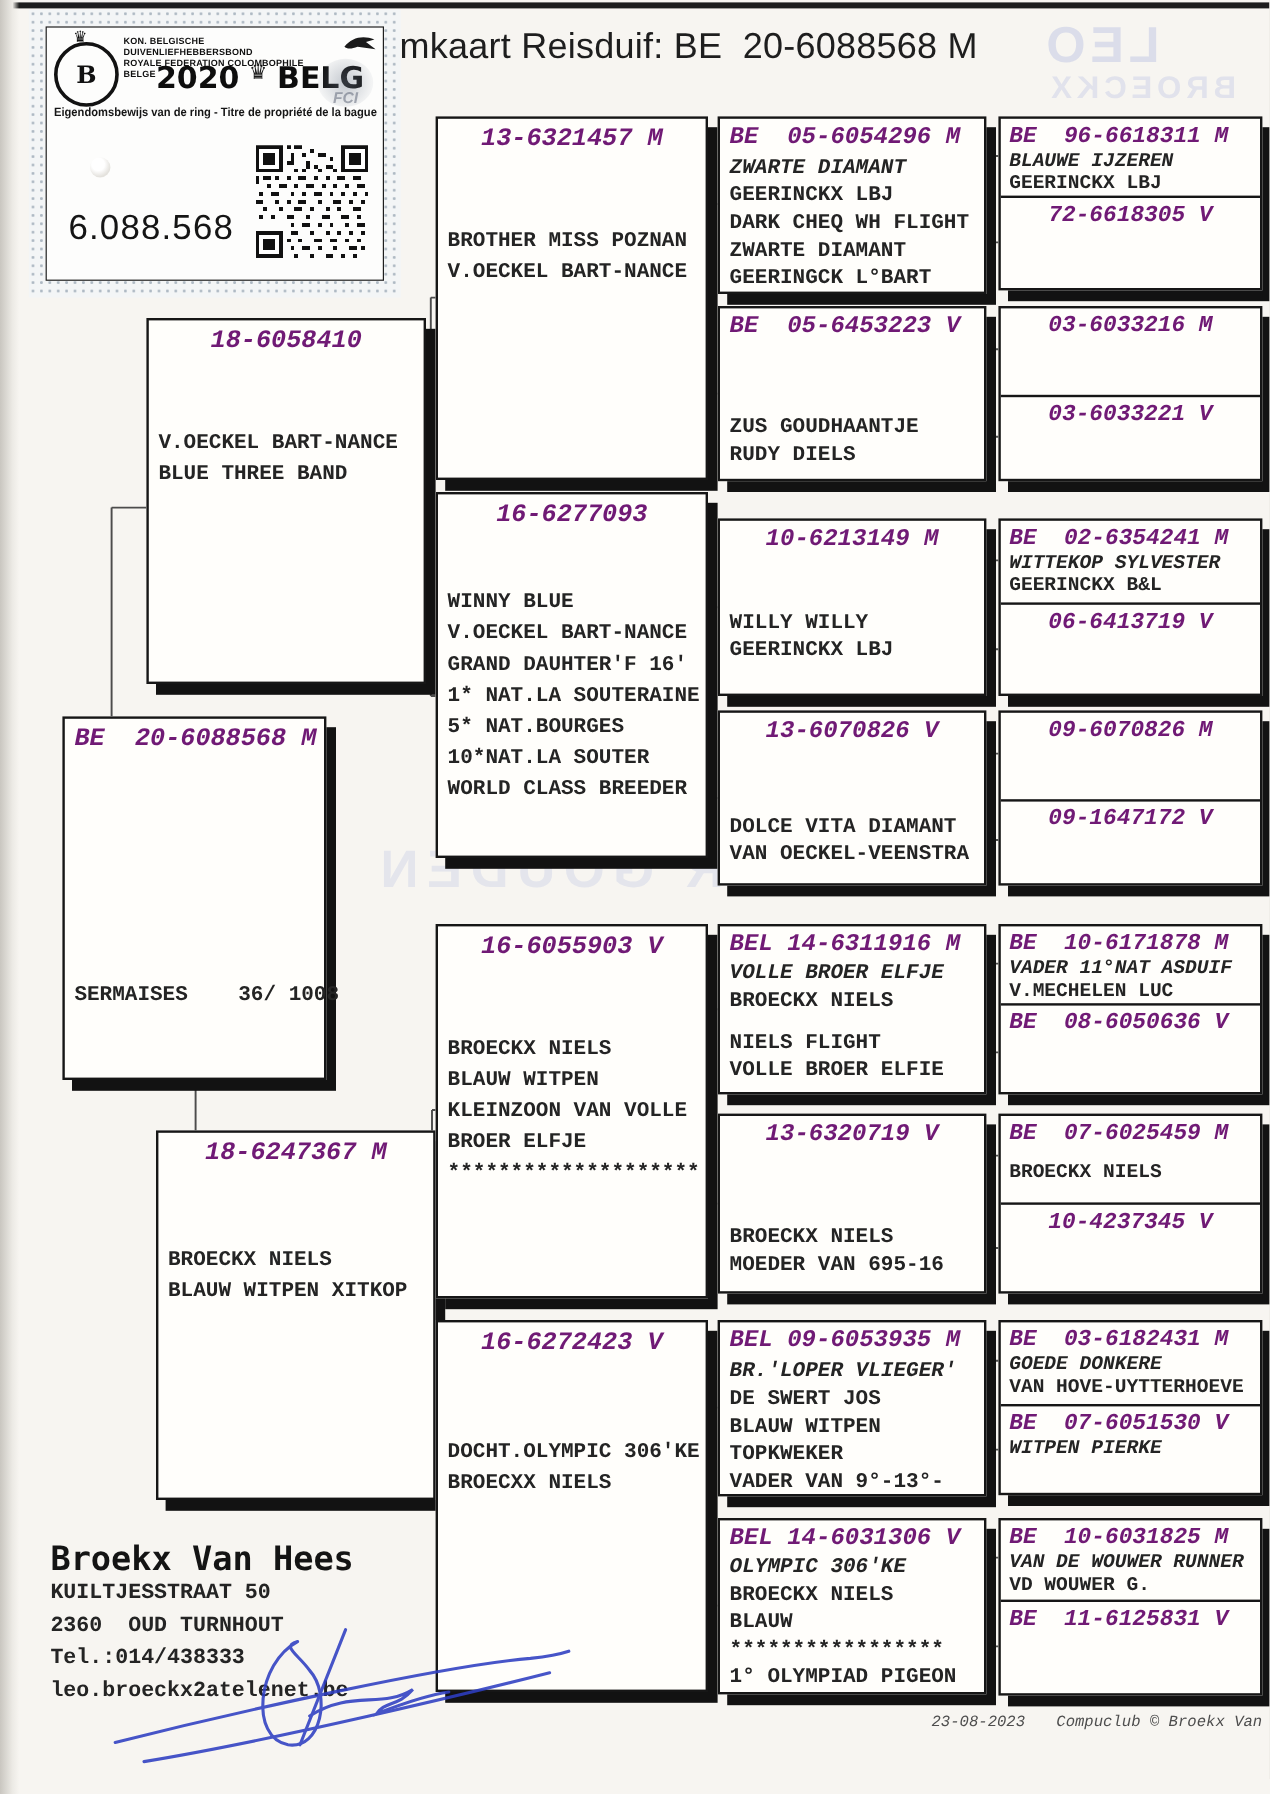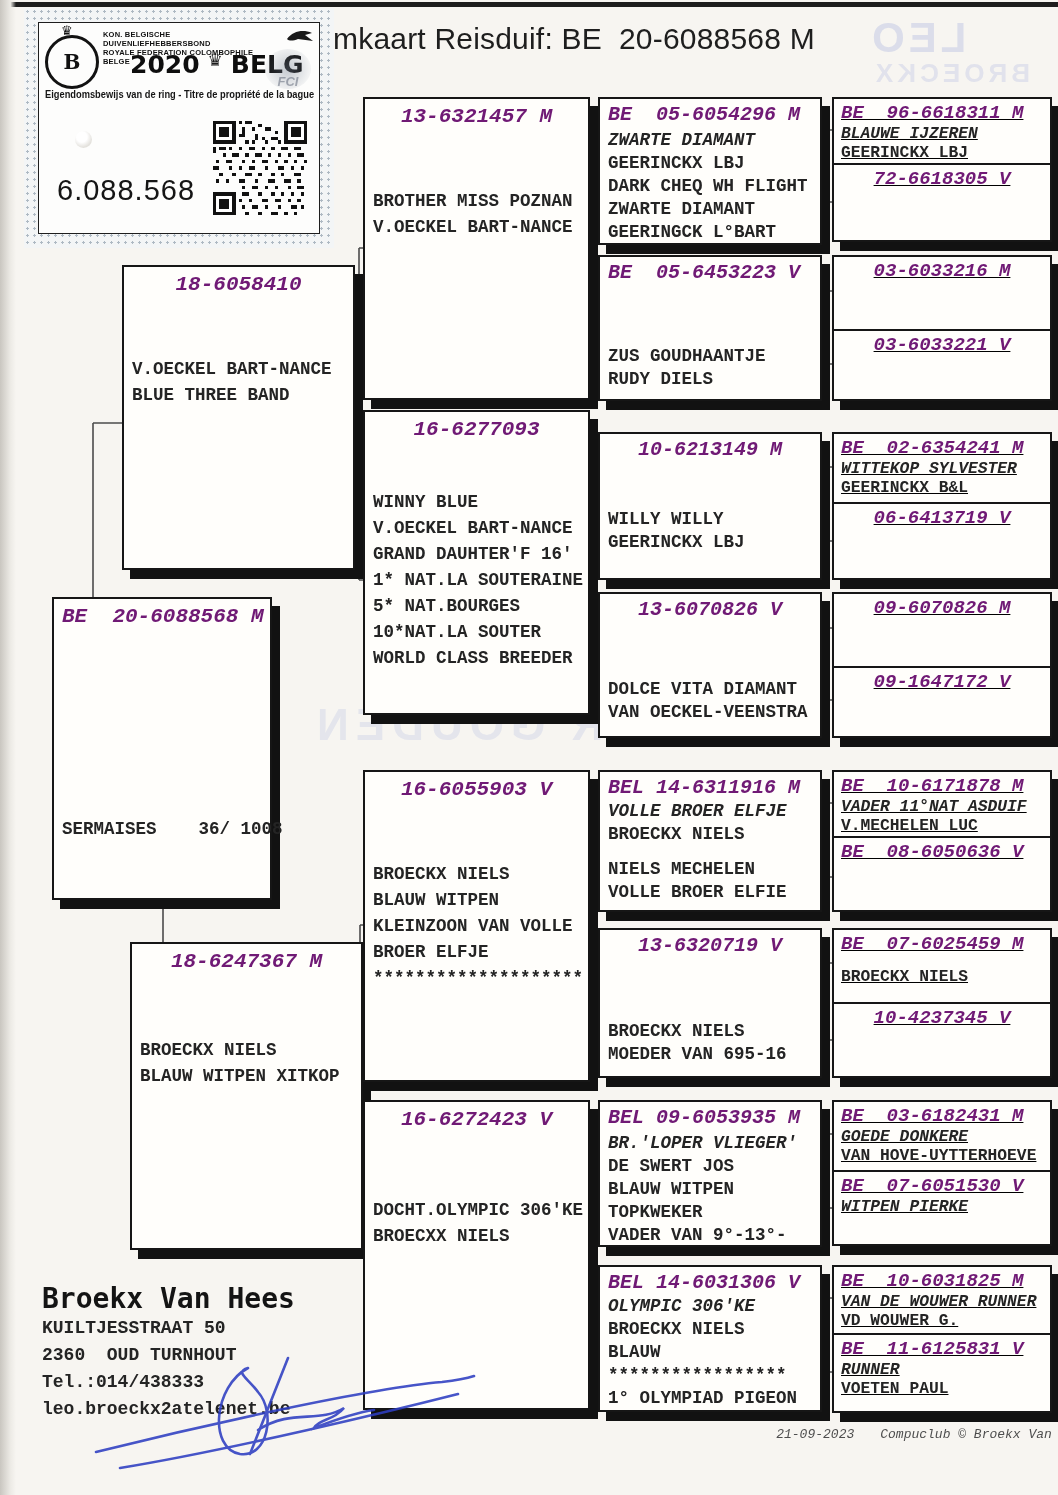--- a/index.html
+++ b/index.html
@@ -21,21 +21,21 @@
   .ln{font-family:"Liberation Mono",monospace;font-weight:bold;font-size:17.5px;
       line-height:26px;min-height:26px;color:#242424;white-space:pre;}
   .bi{font-style:italic;}
   
   .s .ln{font-size:17.5px;line-height:23px;min-height:23px;}
   .s .hdr{font-size:20px;line-height:24px;padding-top:4px;}
   
   .xs .hdr{font-size:19px;line-height:22px;padding:3px 7px 0 7px;}
   .xs .ln{font-size:16.3px;line-height:19px;min-height:19px;}
   .xs .body{padding:0 7px;}
-  .half{overflow:hidden;text-decoration:underline;}
+  .half{overflow:hidden;}
   .half.bot{border-top:2px solid #161616;}
   
   #title{position:absolute;left:333px;top:22px;font-size:30px;color:#1e1e1e;letter-spacing:0.2px;white-space:pre;}
   
   #sticker{position:absolute;left:24px;top:8px;width:310px;height:240px;
            background-color:#f3f5f6;
            background-image:radial-gradient(#aeb9c3 1px,rgba(0,0,0,0) 1.3px);
            background-size:7px 7px;}
   #sticker-card{position:absolute;left:14px;top:14px;right:14px;bottom:14px;
                 background:#fdfdfc;border:1.5px solid #1e1e1e;}
@@ -225,21 +225,21 @@
       <div class="ln">VAN OECKEL-VEENSTRA</div>
     </div>
   </div>
 
   <div class="box s" style="left:598px;top:770px;width:224px;height:142px">
     <div class="hdr">BEL 14-6311916 M</div>
     <div class="body" style="margin-top:0">
       <div class="ln bi">VOLLE BROER ELFJE</div>
       <div class="ln">BROECKX NIELS</div>
       <div class="ln" style="min-height:12px;line-height:12px"></div>
-      <div class="ln">NIELS MECHELEN</div>
+      <div class="ln">NIELS FLIGHT</div>
       <div class="ln">VOLLE BROER ELFIE</div>
     </div>
   </div>
 
   <div class="box s" style="left:598px;top:928px;width:224px;height:150px">
     <div class="hdr c">13-6320719 V</div>
     <div class="body" style="margin-top:62px">
       <div class="ln">BROECKX NIELS</div>
       <div class="ln">MOEDER VAN 695-16</div>
     </div>
@@ -355,24 +355,20 @@
   <div class="box xs" style="left:832px;top:1265px;width:220px;height:148px">
     <div class="half" style="height:66px">
       <div class="hdr">BE  10-6031825 M</div>
       <div class="body">
         <div class="ln bi">VAN DE WOUWER RUNNER</div>
         <div class="ln">VD WOUWER G.</div>
       </div>
     </div>
     <div class="half bot" style="height:78px">
       <div class="hdr">BE  11-6125831 V</div>
-      <div class="body">
-        <div class="ln bi">RUNNER</div>
-        <div class="ln">VOETEN PAUL</div>
-      </div>
     </div>
   </div>
 
   <div id="owner">
     <div id="owner-name">Broekx Van Hees</div>
     <div class="addr">KUILTJESSTRAAT 50</div>
     <div class="addr">2360  OUD TURNHOUT</div>
     <div class="addr">Tel.:014/438333</div>
     <div class="addr">leo.broeckx2atelenet.be</div>
   </div>
@@ -381,16 +377,16 @@
     <g stroke="#2e3ec2" stroke-width="2.6" fill="none" opacity="0.88" stroke-linecap="round">
       <path d="M6 100 C110 74 280 36 352 30 C370 28 378 26 384 24"></path>
       <path d="M30 116 C140 98 305 58 368 42"></path>
       <path d="M158 16 C124 34 118 96 150 102 C178 106 186 60 168 40 C158 26 144 20 158 16"></path>
       <path d="M198 6 L160 102"></path>
       <path d="M168 78 C202 56 228 72 254 56 C242 70 230 66 224 76 C250 66 268 60 284 58"></path>
     </g>
   </svg>
 
   <div id="footer">
-    <span>21-09-2023</span><span>Compuclub © Broekx Van Hees</span>
+    <span>23-08-2023</span><span>Compuclub © Broekx Van Hees</span>
   </div>
 
 </div>
 
 </body></html>

